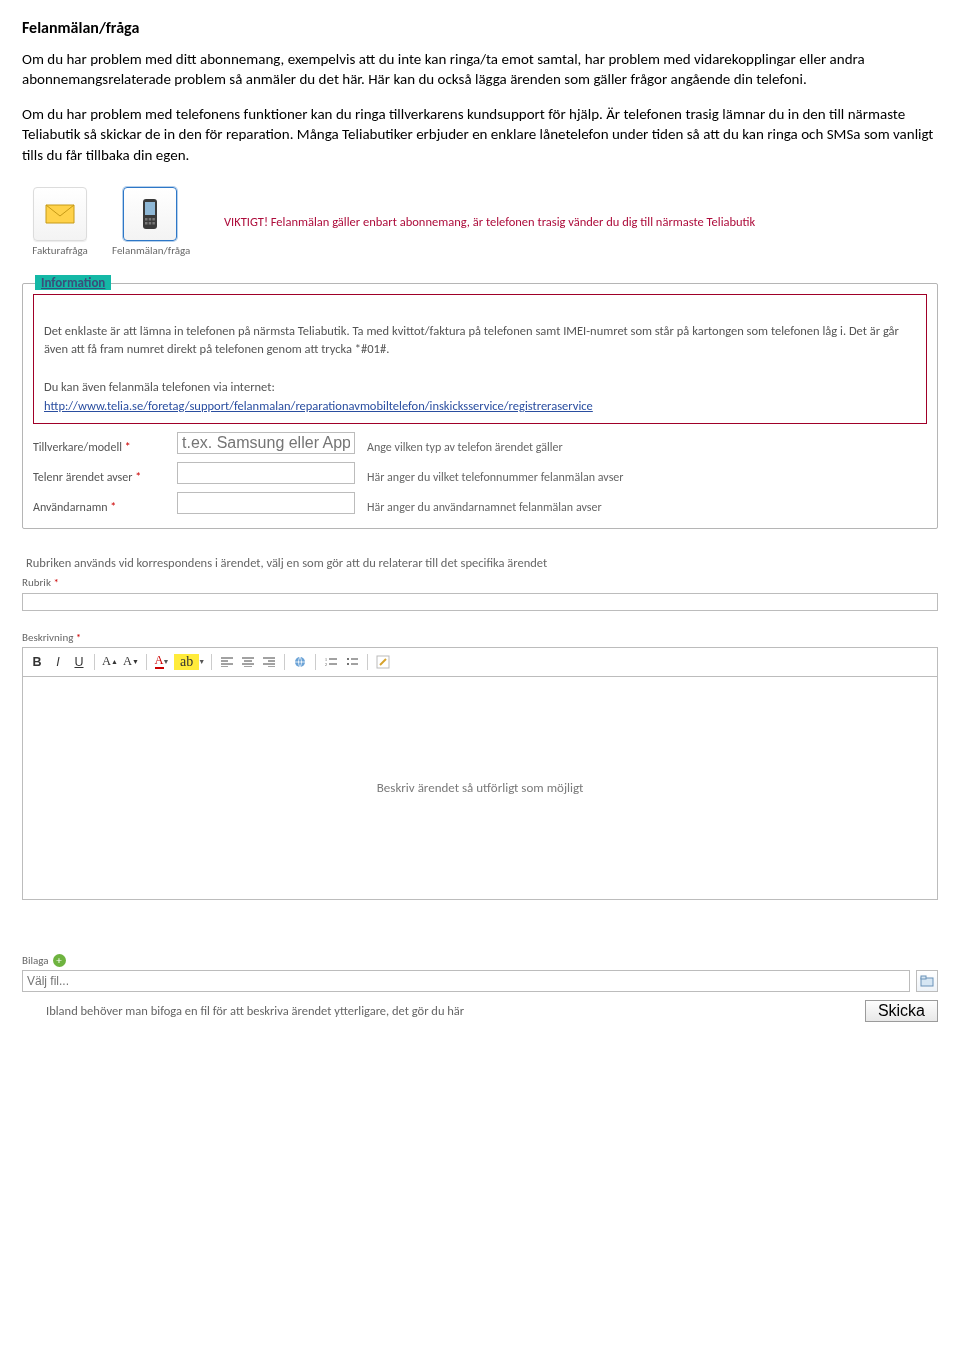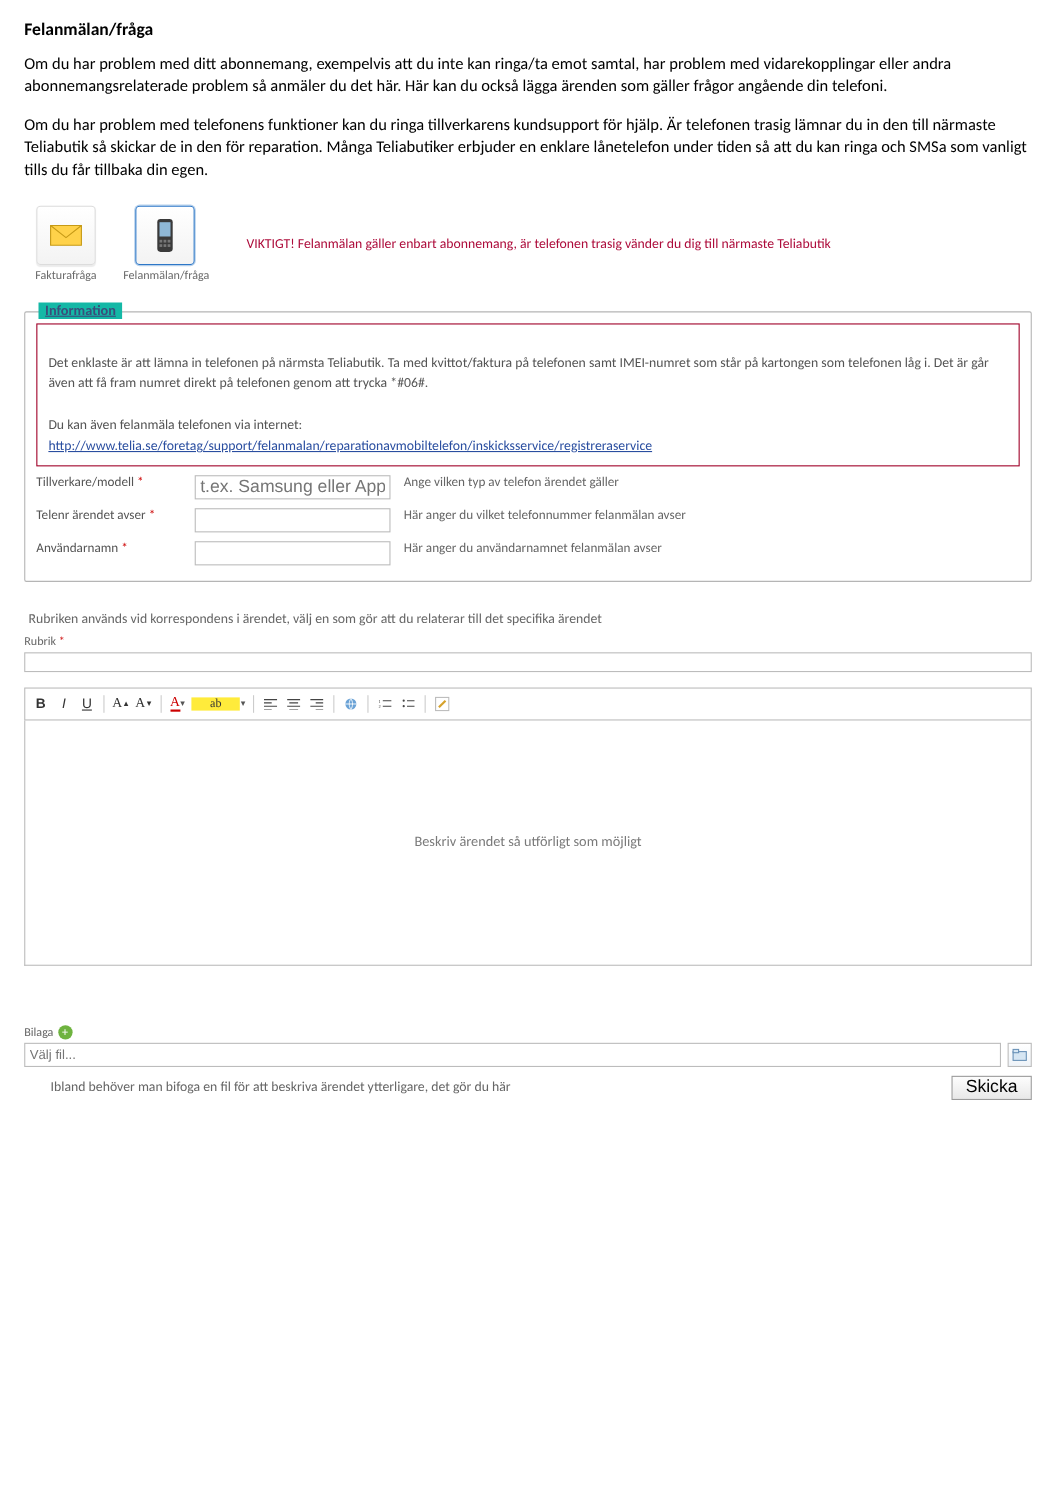--- a/index.html
+++ b/index.html
@@ -16,21 +16,21 @@
   .toolbar{display:flex;align-items:center;margin:22px 0 4px;gap:14px;}
   .tb-cell{text-align:center;font-size:11px;color:#6a6a6a;width:76px;}
   .tb-icon{width:52px;height:52px;margin:0 auto 3px;border:1px solid #dcdcdc;border-radius:4px;background:linear-gradient(#fff,#f3f3f3);display:flex;align-items:center;justify-content:center;box-shadow:0 1px 1px rgba(0,0,0,.08);}
   .tb-cell.sel .tb-icon{border:1px solid #2d77c7;box-shadow:0 0 0 1px rgba(45,119,199,.35);}
   .tb-icon svg{width:36px;height:36px;}
   .important{color:#ad0c3b;font-size:12.5px;line-height:1.35;margin-left:22px;flex:1;}
   .fieldset{border:1px solid #b5b5b5;border-radius:2px;margin-top:26px;position:relative;padding:10px 10px 14px;}
   .legend{position:absolute;top:-9px;left:12px;background:#14b8a6;padding:0 6px;font-size:13px;color:#3a4e7a;font-weight:bold;text-decoration:underline;}
   .infobox{border:1px solid #a00028;padding:8px 10px;font-size:12.5px;color:#555;line-height:1.5;}
   .infobox a{color:#2a4ea0;text-decoration:underline;}
-  .form-row{display:flex;align-items:flex-start;margin-top:8px;font-size:12px;color:#555;}
+  .form-row{display:flex;align-items:flex-end;margin-top:8px;font-size:12px;color:#555;}
   .form-row label{width:144px;}
   .req{color:#c00;}
   .form-row input{border:1px solid #bcbcbc;height:18px;width:168px;font-size:16px;padding:1px 4px;color:#888;}
   .ann{color:#666;font-size:12px;margin-left:12px;flex:1;}
   .ann-line{color:#666;font-size:12.5px;margin:26px 4px 6px;}
   .tiny-label{font-size:11px;color:#666;margin:6px 0 3px;}
   .full-input{border:1px solid #bcbcbc;height:18px;width:100%;box-sizing:border-box;}
   .editor-tb{border:1px solid #bcbcbc;padding:3px 5px;display:flex;align-items:center;gap:3px;height:22px;}
   .editor-tb .btn{background:none;border:none;font-family:'Times New Roman',serif;font-size:12.5px;color:#333;min-width:18px;height:18px;cursor:pointer;padding:0;display:inline-flex;align-items:center;justify-content:center;}
   .btn.bold{font-weight:bold;font-family:Arial;}
@@ -85,21 +85,21 @@
       <span>Felanmälan/fråga</span>
     </div>
     <div class="important">VIKTIGT! Felanmälan gäller enbart abonnemang, är telefonen trasig vänder du dig till närmaste Teliabutik</div>
   </div>
 
   <div class="fieldset">
     <div class="legend">Information</div>
 
     <div class="infobox">
       <br>
-      <div>Det enklaste är att lämna in telefonen på närmsta Teliabutik. Ta med kvittot/faktura på telefonen samt IMEI-numret som står på kartongen som telefonen låg i. Det är går även att få fram numret direkt på telefonen genom att trycka *#06#.</div><br>
+      <div>Det enklaste är att lämna in telefonen på närmsta Teliabutik. Ta med kvittot/faktura på telefonen samt IMEI-numret som står på kartongen som telefonen låg i. Det är går även att få fram numret direkt på telefonen genom att trycka *#01#.</div><br>
       <div>Du kan även felanmäla telefonen via internet:</div>
       <a href="#">http://www.telia.se/foretag/support/felanmalan/reparationavmobiltelefon/inskicksservice/registreraservice</a>
     </div>
 
     <div class="form-row">
       <label><span>Tillverkare/modell</span> <span class="req">*</span></label>
       <input type="text" placeholder="t.ex. Samsung eller Apple" style="">
       <div class="ann">Ange vilken typ av telefon ärendet gäller</div>
     </div>
     <div class="form-row">
@@ -112,35 +112,36 @@
       <input type="text" style="">
       <div class="ann">Här anger du användarnamnet felanmälan avser</div>
     </div>
   </div>
 
   <div class="ann-line">Rubriken används vid korrespondens i ärendet, välj en som gör att du relaterar till det specifika ärendet</div>
   <div class="tiny-label"><span>Rubrik</span> <span class="req">*</span></div>
   <input class="full-input" type="text" style="">
 
   <div style="height:14px"></div>
+  <div class="tiny-label"><span>Beskrivning</span> <span class="req">*</span></div>
 
   <div class="editor-tb">
     <button class="btn bold">B</button>
     <button class="btn it">I</button>
     <button class="btn ul">U</button>
     <div class="sep"></div>
     <button class="btn">A<sup style="font-size:7px">▲</sup></button>
     <button class="btn">A<sup style="font-size:7px">▼</sup></button>
     <div class="sep"></div>
     <button class="btn">
         <span style="color:#c00;border-bottom:2px solid #c00;display:inline-block;line-height:.9;">A</span>
         <span class="drop">▼</span>
       </button>
     <button class="btn">
-        <span style="background:#ffeb3b;font-size:11px;padding:0 17px;">ab</span>
+        <span style="background:#ffeb3b;font-size:14px;padding:0 6px;">ab</span>
         <span class="drop">▼</span>
       </button>
     <div class="sep"></div>
     <button class="btn">
         <svg width="12" height="10">
           <path d="M0 1h12M0 4h7M0 7h12M0 10h7" stroke="#444"></path>
         </svg>
       </button>
     <button class="btn">
         <svg width="12" height="10">

